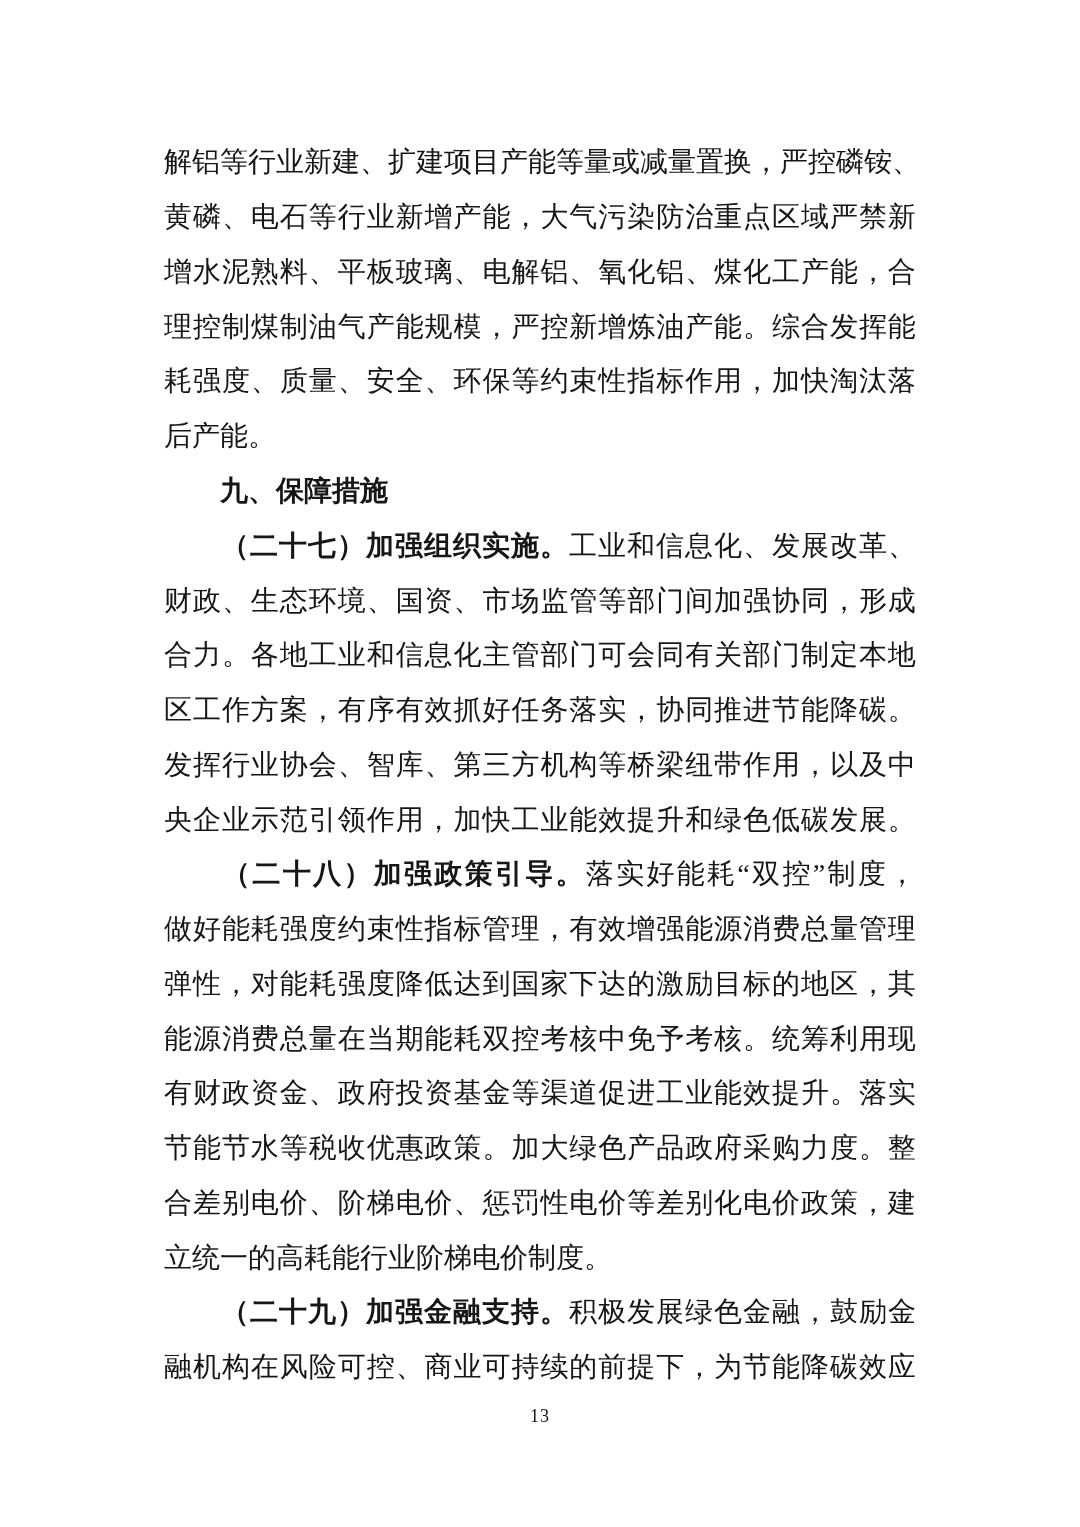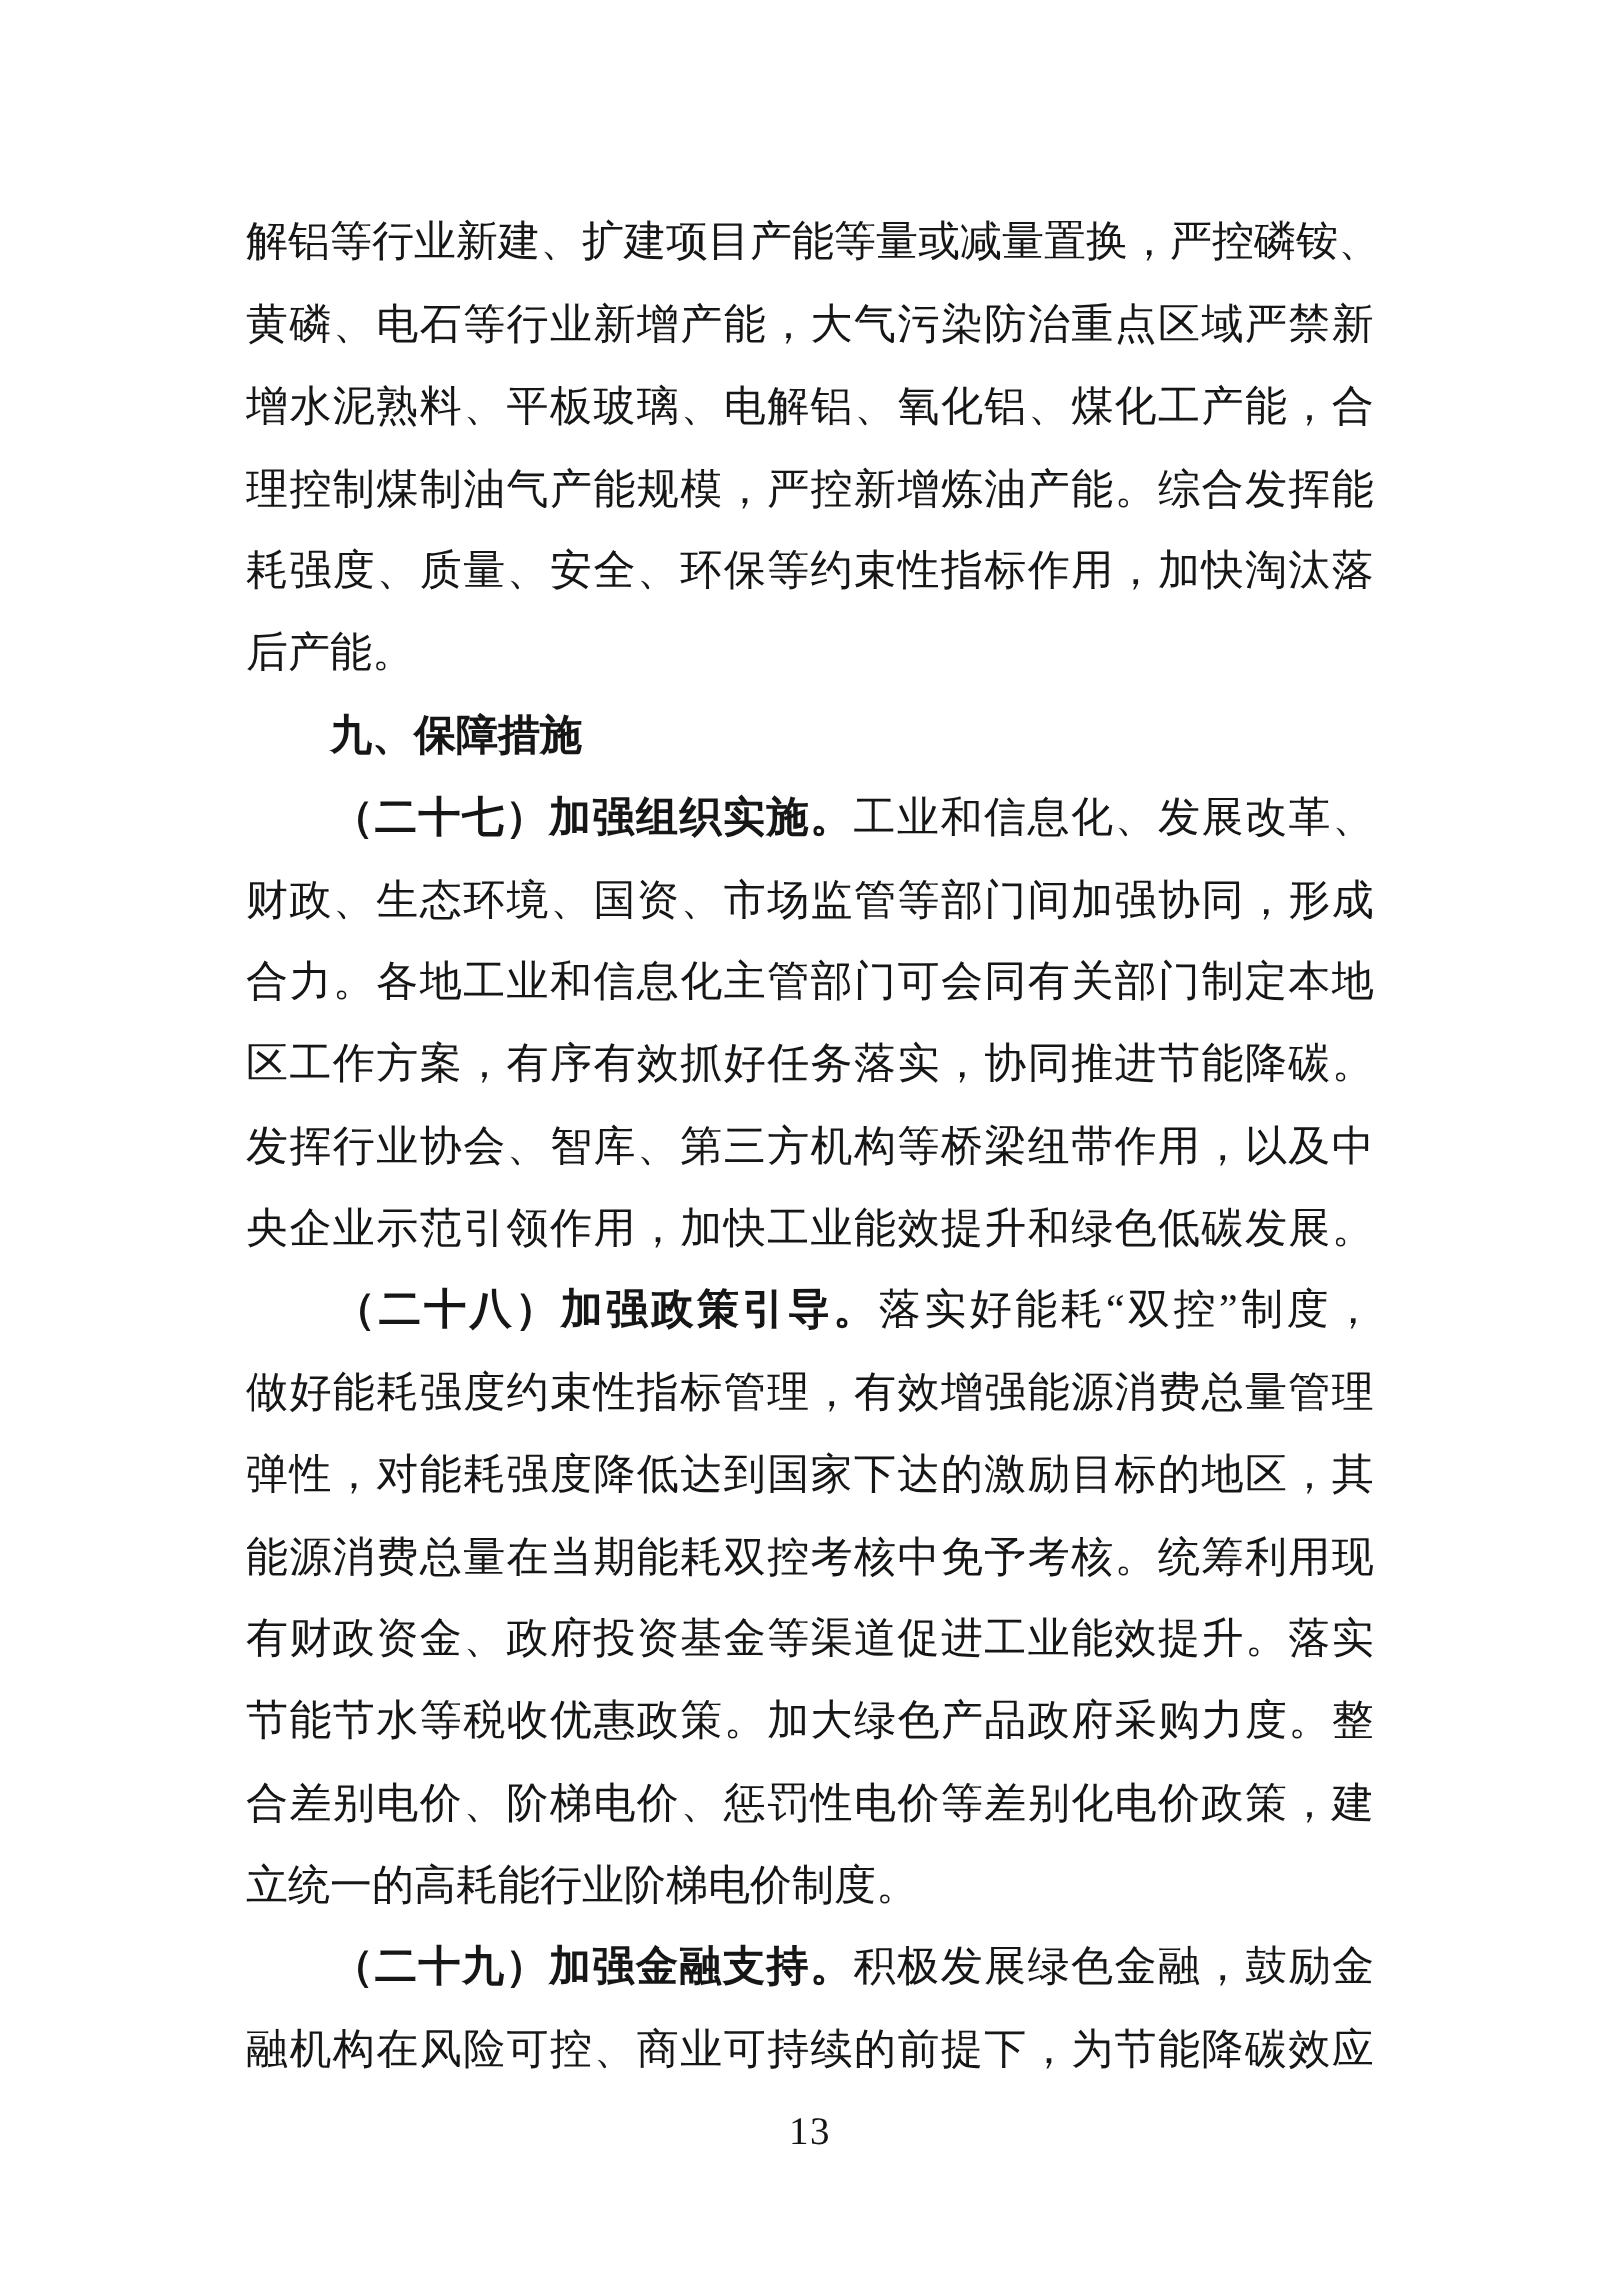--- a/index.html
+++ b/index.html
@@ -38,21 +38,21 @@
   .ch { display: block; white-space: pre; line-height: 1; }
   .ch.b { font-weight: 700; }
   .footer {
     position: absolute;
     left: 0;
     top: 1406px;
     width: 1080px;
     text-align: center;
   }
   .page-number {
-    font-size: 26px;
+    font-size: 18px;
     color: #141414;
     letter-spacing: 1px;
   }
 </style>
 </head>
 <body>
 
 <div class="page">
   <div class="text-body">
       <div class="block paragraph">

